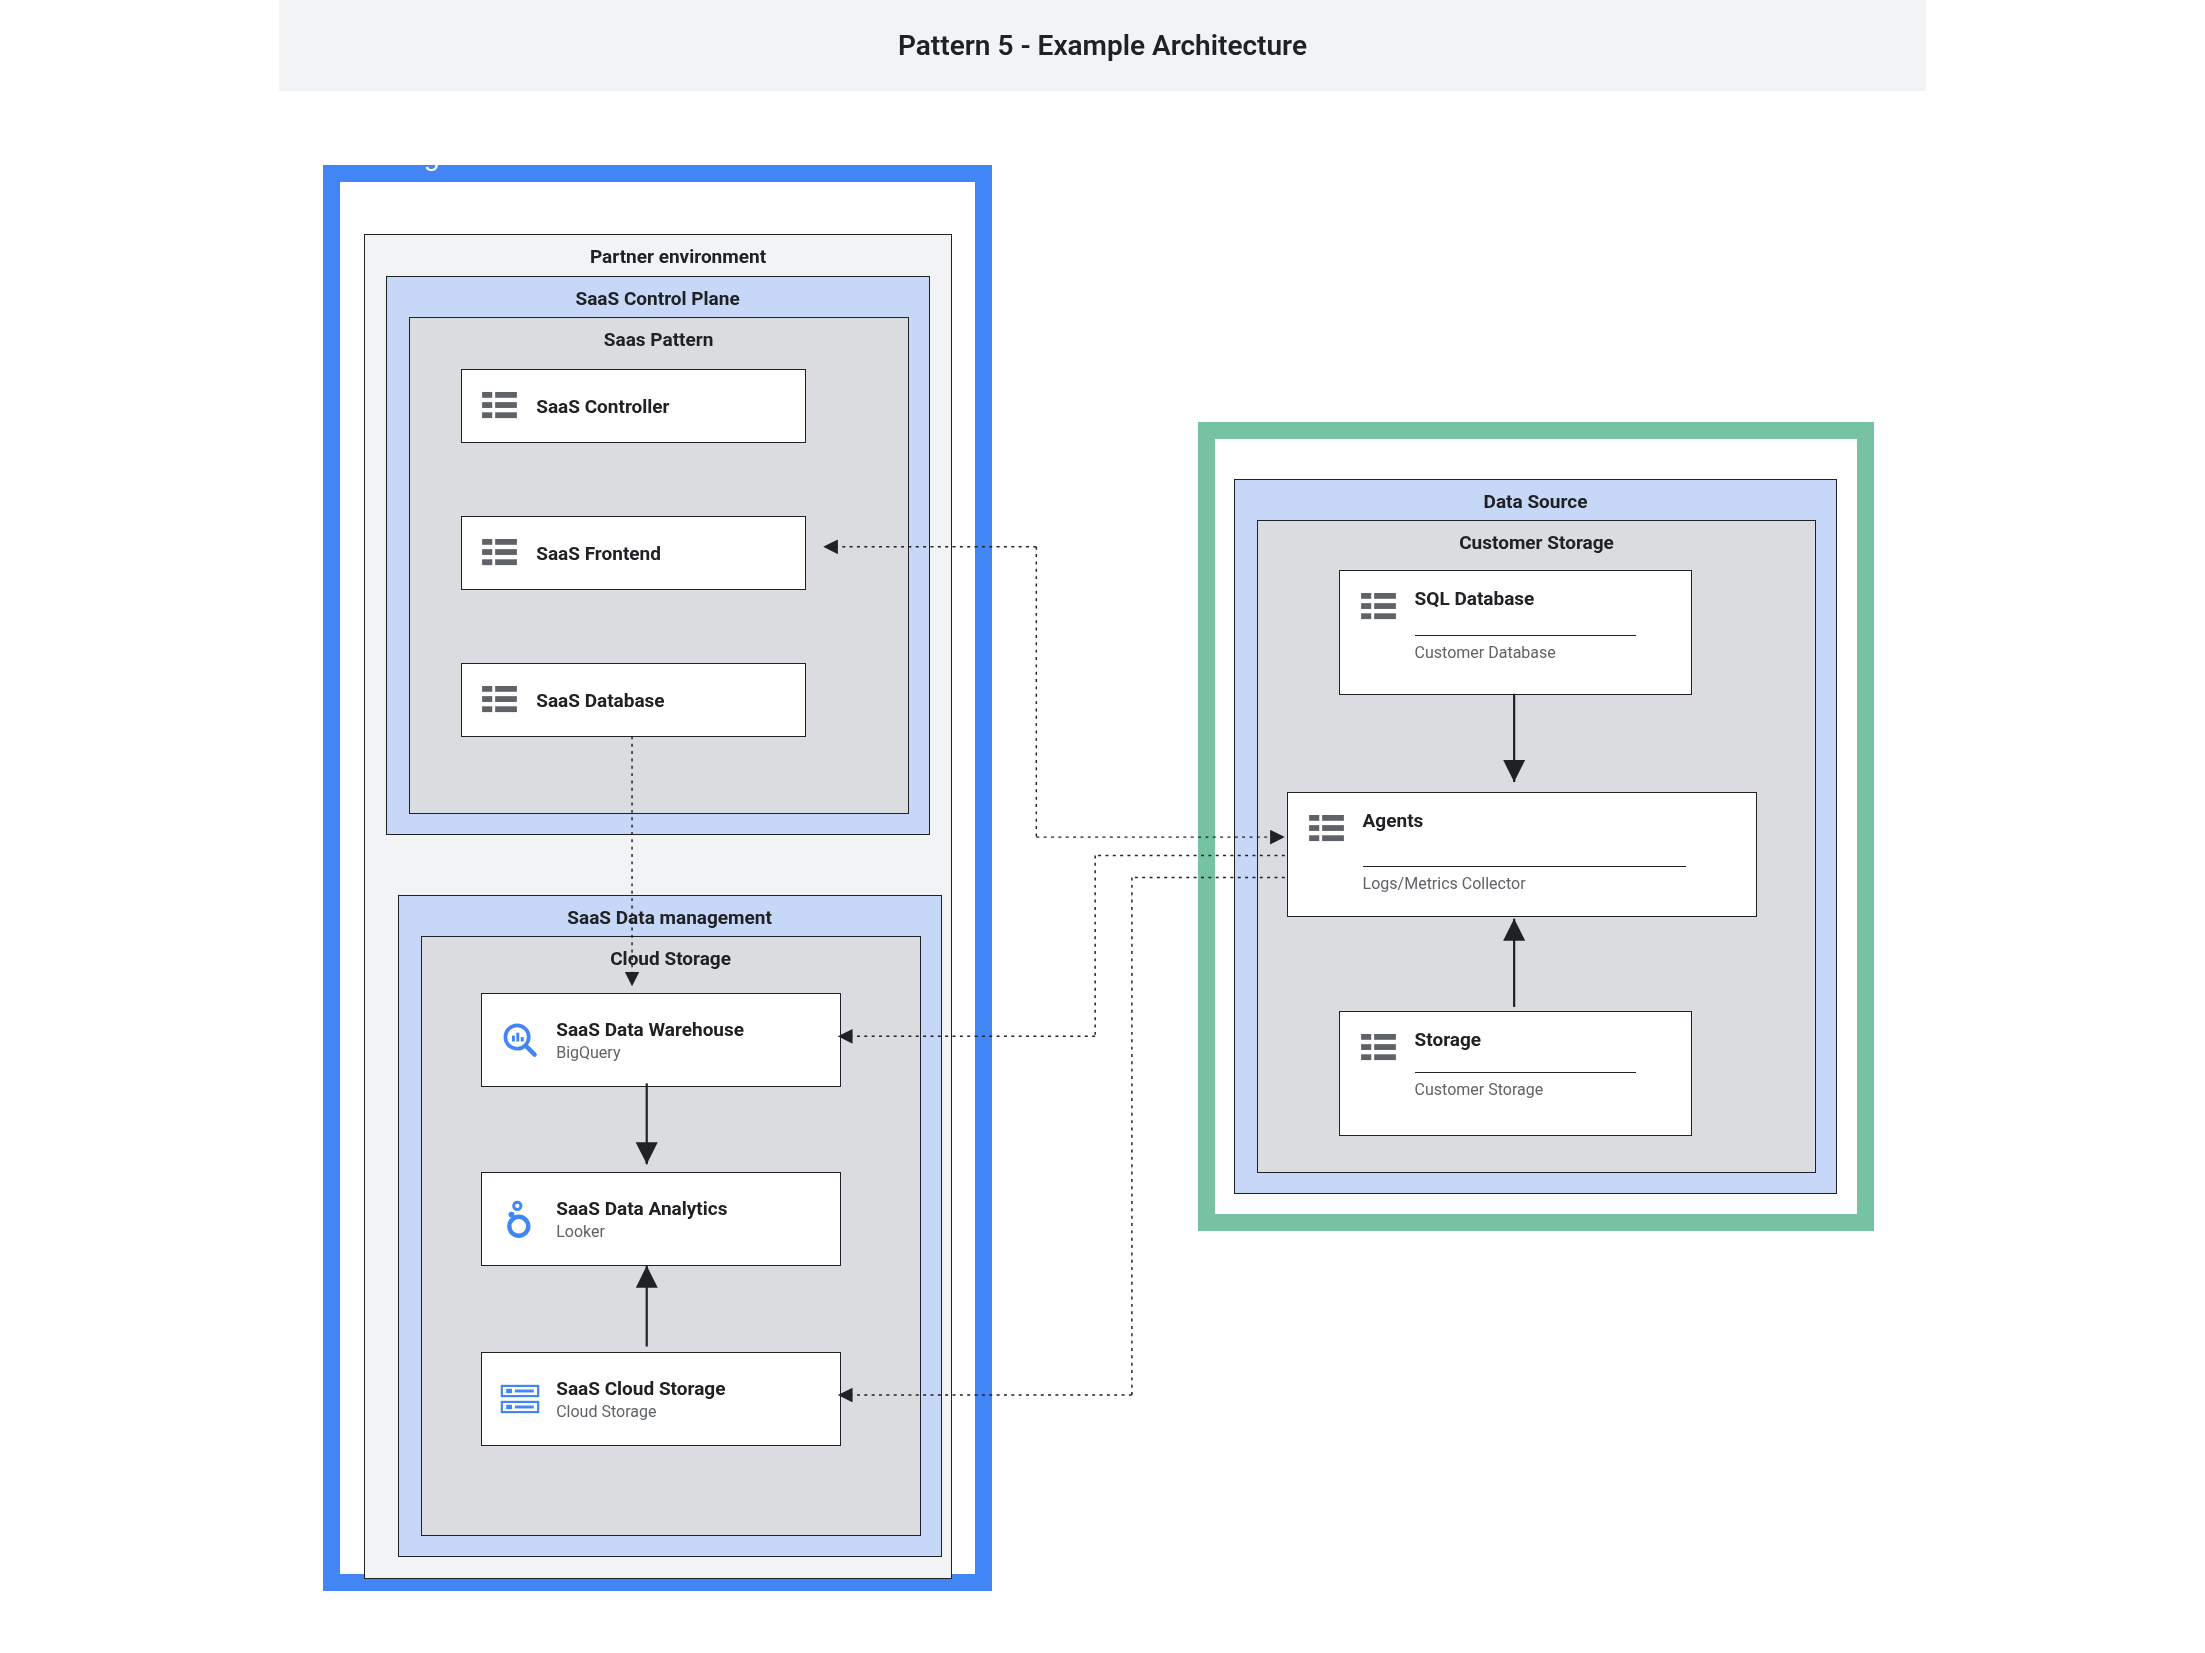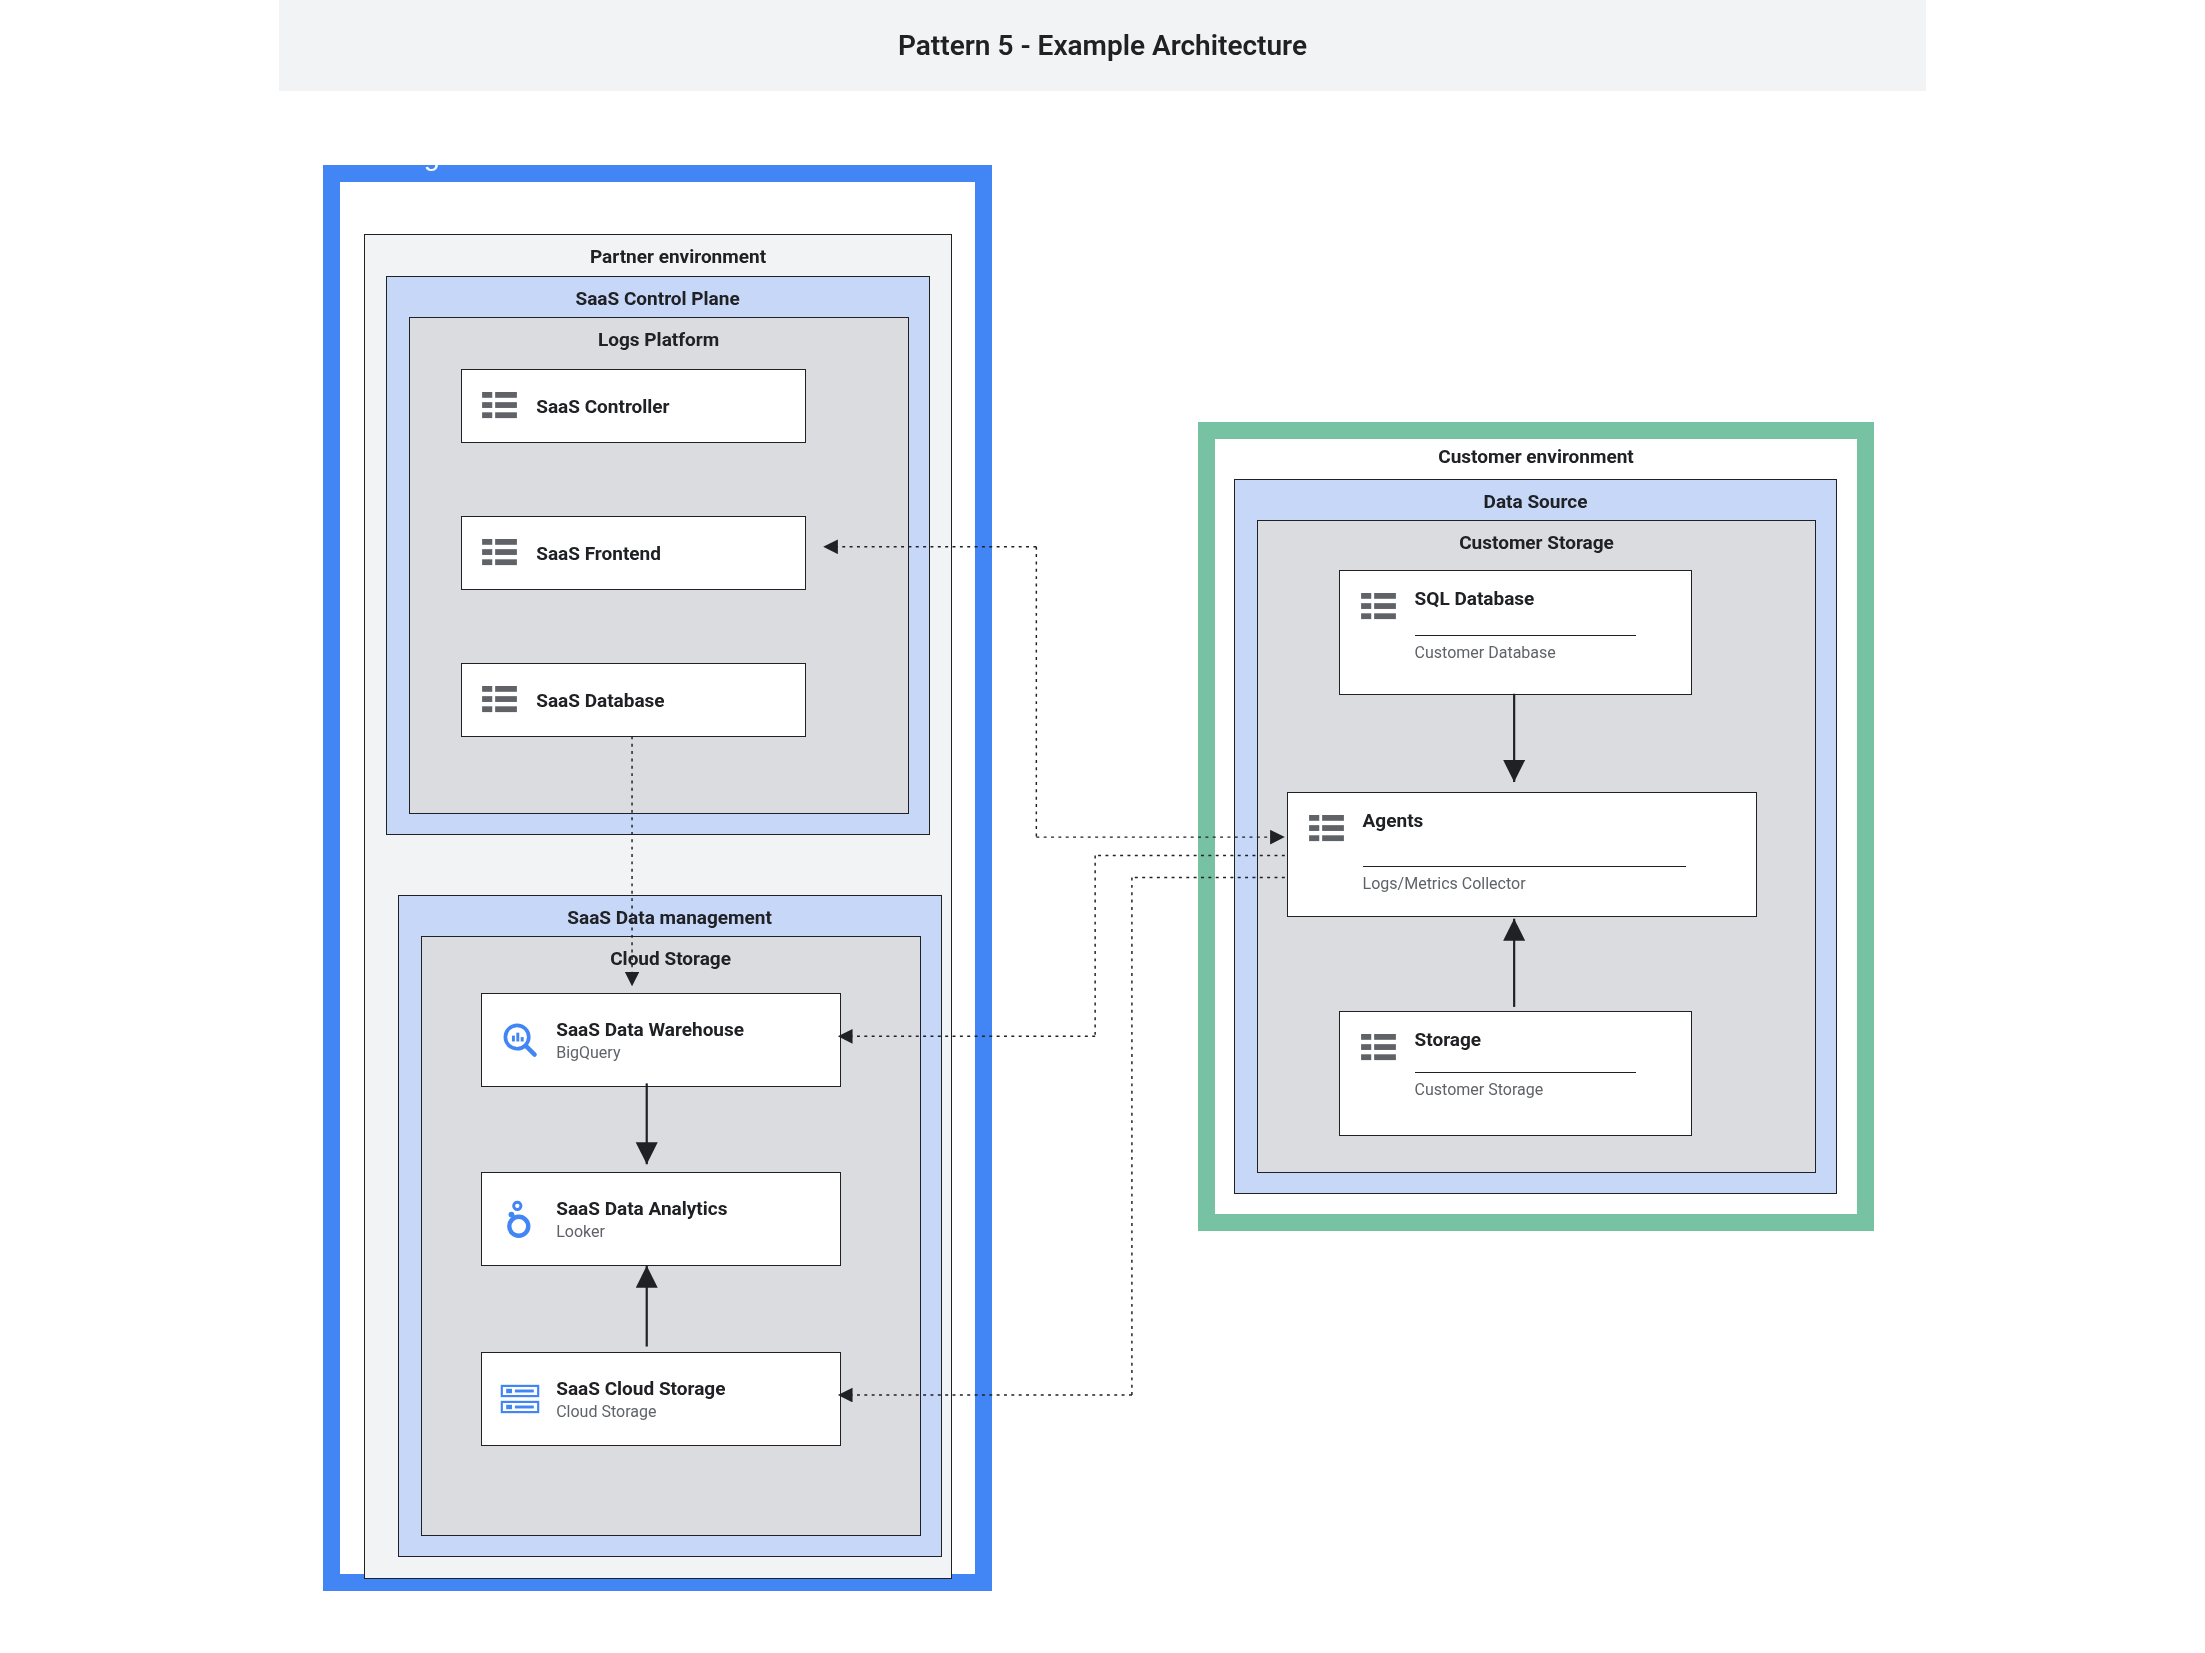--- a/index.html
+++ b/index.html
@@ -48,21 +48,21 @@
       <span style="font-weight:500; font-family:Arial,sans-serif;">Google</span>
         <span style="font-weight:300;" aria-label="Google Cloud">Cloud</span>
     </div>
 
     <div class="container partner-env" style="left:85px; top:143px;">
       <div class="title-band">Partner environment</div>
 
       <div class="container ctrl-plane">
         <div class="title-band">SaaS Control Plane</div>
         <div class="container saas-platform">
-          <div class="title-band">Logs Platform</div>
+          <div class="title-band">Saas Pattern</div>
 
           <div class="card" style="left:51px; top:51px; width:345px; height:74px;">
             <div class="icon-box">
               <svg class="bars-icon" width="35" height="29" viewBox="0 0 48 40">
                   <rect x="0" y="0" width="14" height="8"></rect>
                   <rect x="18" y="0" width="30" height="8"></rect>
                   <rect x="0" y="14" width="14" height="8"></rect>
                   <rect x="18" y="14" width="30" height="8"></rect>
                   <rect x="0" y="28" width="14" height="8"></rect>
                   <rect x="18" y="28" width="30" height="8"></rect>
@@ -157,21 +157,20 @@
               <div class="card-title">SaaS Cloud Storage</div>
               <div class="card-sub">Cloud Storage</div>
             </div>
           </div>
 
         </div>
       </div>
     </div>
 
     <div class="container cust-env">
-      <div class="title-band" style="position:relative; top:-4.4px;">Customer environment</div>
       <div class="container data-source" style="left:19px; top:40px; width:603px; height:715px;">
         <div class="title-band">Data Source</div>
         <div class="container cust-storage" style="left:22px; top:40px; width:559px; height:653px;">
           <div class="title-band">Customer Storage</div>
 
           <div class="card" style="left:81px; top:49px; width:353px; height:125px; align-items:flex-start; padding-top:16px;">
             <div class="icon-box">
               <svg class="bars-icon" width="35" height="29" viewBox="0 0 48 40">
                   <rect x="0" y="0" width="14" height="8"></rect>
                   <rect x="18" y="0" width="30" height="8"></rect>

